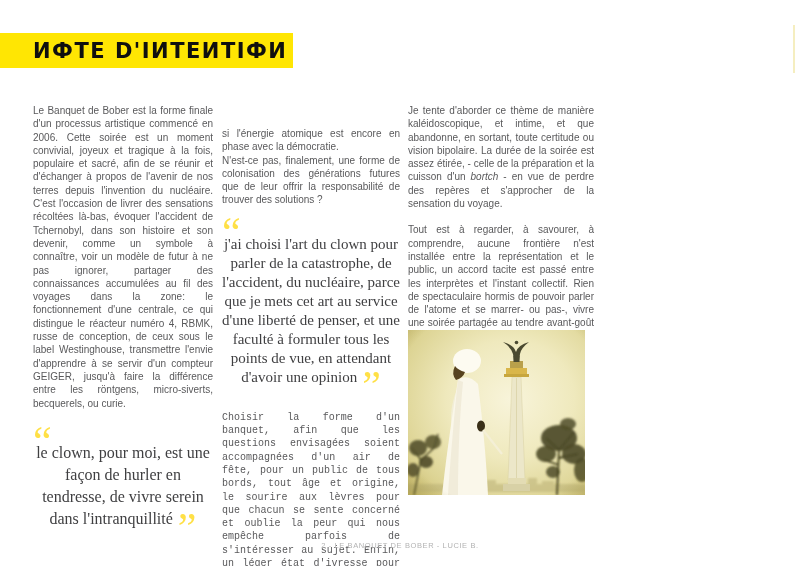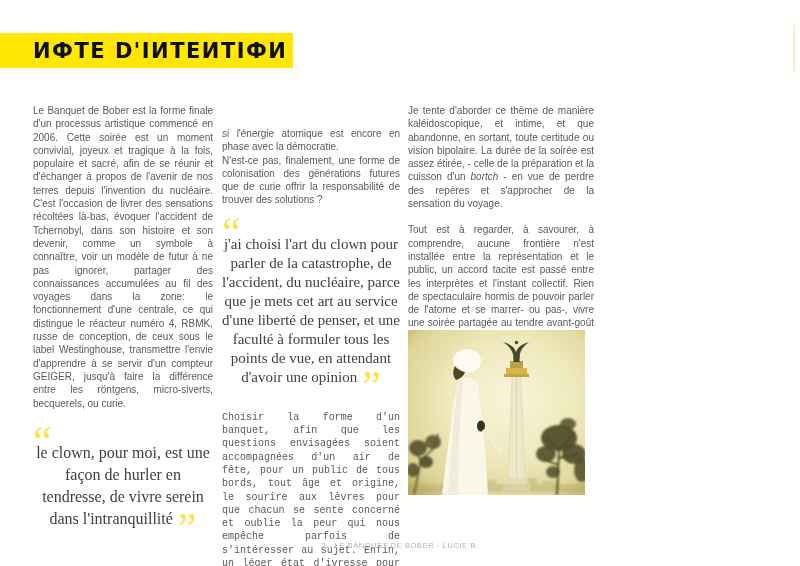--- a/index.html
+++ b/index.html
@@ -74,21 +74,21 @@
   <div class="col col1">
     <p>Le Banquet de Bober est la forme finale d'un processus artistique commencé en 2006. Cette soirée est un moment convivial, joyeux et tragique à la fois, populaire et sacré, afin de se réunir et d'échanger à propos de l'avenir de nos terres depuis l'invention du nucléaire. C'est l'occasion de livrer des sensations récoltées là-bas, évoquer l'accident de Tchernobyl, dans son histoire et son devenir, comme un symbole à connaître, voir un modèle de futur à ne pas ignorer, partager des connaissances accumulées au fil des voyages dans la zone: le fonctionnement d'une centrale, ce qui distingue le réacteur numéro 4, RBMK, russe de conception, de ceux sous le label Westinghouse, transmettre l'envie d'apprendre à se servir d'un compteur GEIGER, jusqu'à faire la différence entre les röntgens, micro-siverts, becquerels, ou curie.</p>
     <div class="quote q1">
       <span class="qopen">“</span><span>le clown, pour moi, est une façon de hurler en tendresse, de vivre serein dans l'intranquillité</span><span class="qclose">”</span>
     </div>
     <p class="after-quote">Débattre de l'épineuse question du lien entre le nucléaire et les systèmes politiques, prendre le temps de se demander</p>
   </div>
 
   <div class="col col2">
     <p>si l'énergie atomique est encore en phase avec la démocratie.</p>
-    <p>N'est-ce pas, finalement, une forme de colonisation des générations futures que de curie offrir la responsabilité de trouver des solutions ?</p>
+    <p>N'est-ce pas, finalement, une forme de colonisation des générations futures que de leur offrir la responsabilité de trouver des solutions ?</p>
     <div class="quote q2">
       <span class="qopen">“</span><span>j'ai choisi l'art du clown pour parler de la catastrophe, de l'accident, du nucléaire, parce que je mets cet art au service d'une liberté de penser, et une faculté à formuler tous les points de vue, en attendant d'avoir une opinion</span><span class="qclose">”</span>
     </div>
     <p class="after-quote">Choisir la forme d'un banquet, afin que les questions envisagées soient accompagnées d'un air de fête, pour un public de tous bords, tout âge et origine, le sourire aux lèvres pour que chacun se sente concerné et oublie la peur qui nous empêche parfois de s'intéresser au sujet. Enfin, un léger état d'ivresse pour que l'espoir résiste à la vérité.</p>
   </div>
 
   <div class="col col3">
     <p><span>Je tente d'aborder ce thème de manière kaléidoscopique, et intime, et que abandonne, en sortant, toute certitude ou vision bipolaire. La durée de la soirée est assez étirée, - celle de la préparation et la cuisson d'un </span><span class="em">bortch</span><span> - en vue de perdre des repères et s'approcher de la sensation du voyage.</span></p>
     <p class="gap-before">Tout est à regarder, à savourer, à comprendre, aucune frontière n'est installée entre la représentation et le public, un accord tacite est passé entre les interprètes et l'instant collectif. Rien de spectaculaire hormis de pouvoir parler de l'atome et se marrer- ou pas-, vivre une soirée partagée au tendre avant-goût du futur.</p>
   </div>

